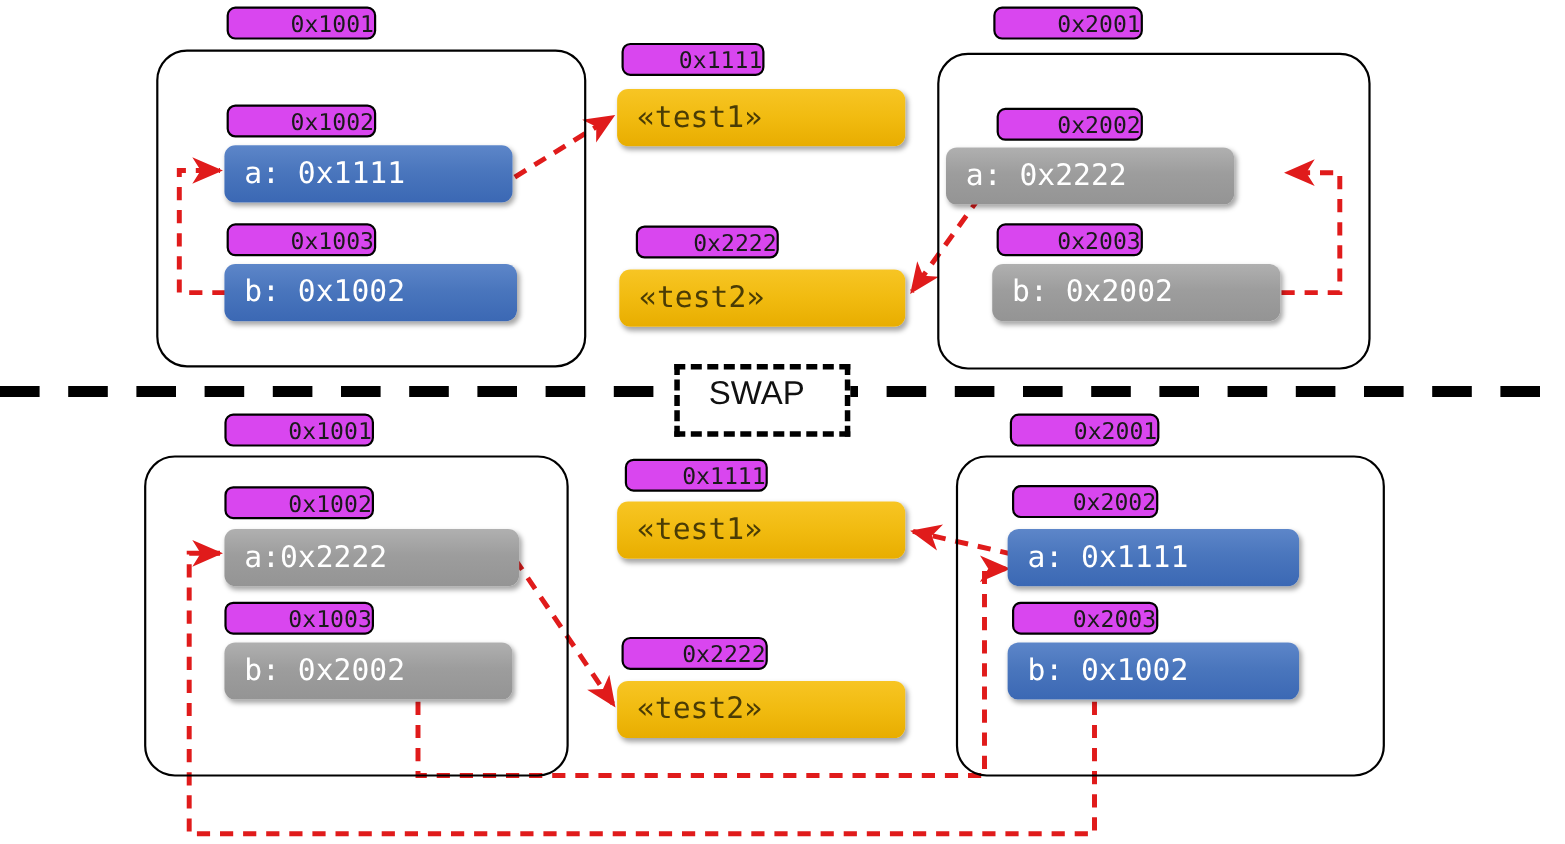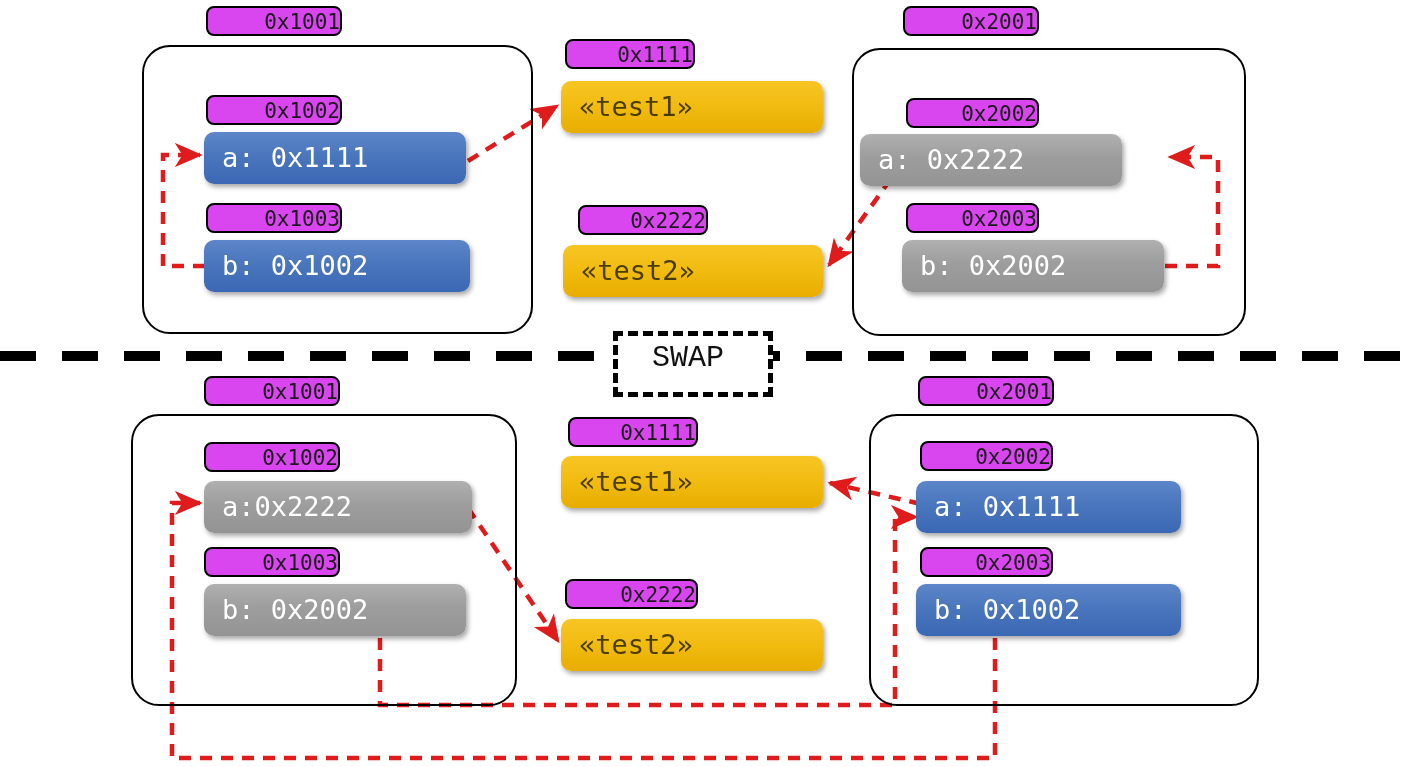--- a/index.html
+++ b/index.html
@@ -25,21 +25,21 @@
   .pill.blue{background:linear-gradient(180deg,#5d86c9 0%,#4a76bd 45%,#3b68b4 100%);}
   .pill.gray{background:linear-gradient(180deg,#b0b0b0 0%,#9d9d9d 45%,#949494 100%);}
   .pill.gold{background:linear-gradient(180deg,#f7c524 0%,#f1bb10 50%,#e8ad00 100%);
              color:#4a3c05;}
 
   
   #swapbox{position:absolute;left:613px;top:331px;width:150px;height:56px;
            border:5px dashed #000;background:#fff;z-index:8;}
   #swaplabel{position:absolute;left:613px;top:331px;width:150px;height:56px;
            line-height:54px;text-align:center;font-size:30px;color:#111;z-index:9;
-           font-family:Liberation Mono, monospace;}
+           font-family:Liberation Sans, sans-serif;}
 </style>
 </head>
 <body>
 
 <div id="stage">
 
   <svg id="wires" viewBox="0 0 1423 767" xmlns="http://www.w3.org/2000/svg">
     <defs>
       <marker id="ah" markerWidth="7" markerHeight="7" refX="5.6" refY="3.1" orient="auto" markerUnits="strokeWidth">
         <path d="M0,0.4 L6.2,3.1 L0,5.8 L1.7,3.1 Z" fill="#e01b1b"></path>

